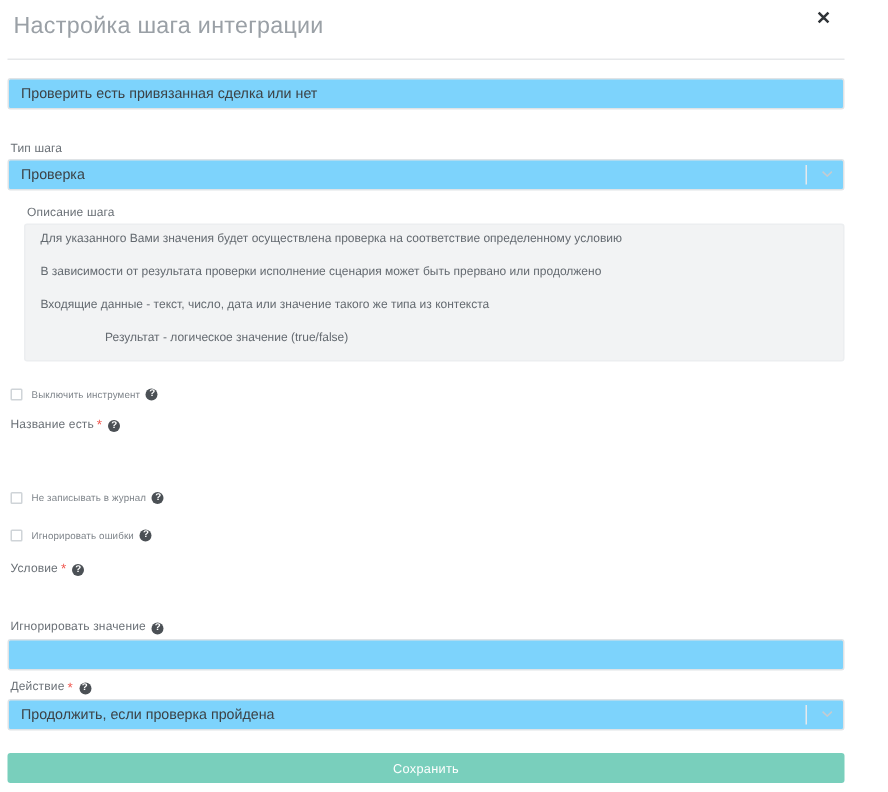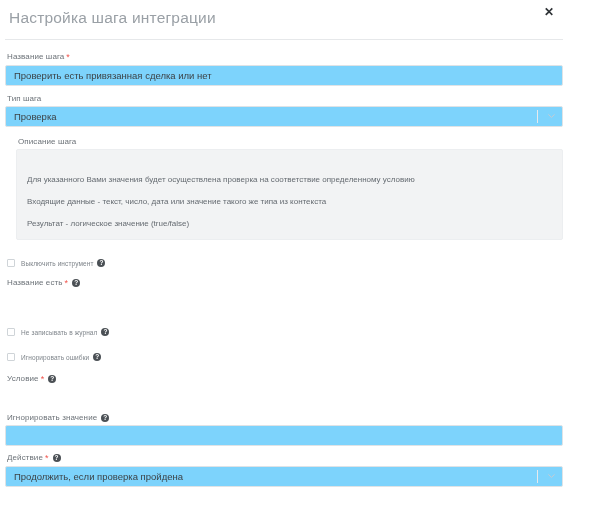--- a/index.html
+++ b/index.html
@@ -109,31 +109,31 @@
     right: 8px; top: 8px;
     width: 7px; height: 4px;
     pointer-events: none;
   }
   .chev svg { display: block; }
   
   .desc-box {
     background: #f2f3f4;
     border: 1px solid #eceef0;
     border-radius: 2px;
-    padding: 24px 10px 10px 10px;
+    padding: 3px 10px 10px 10px;
     margin: 0;
   }
   .desc-line {
     font-size: 8px;
     color: #646a70;
     line-height: 11px;
     margin: 0 0 11px 0;
     white-space: nowrap;
   }
-  .desc-line:last-child { margin-bottom: 0; }
+  .desc-line:last-child { margin-bottom: 0; margin-left: 43px; }
   
   .checkrow {
     display: flex;
     align-items: center;
     margin: 0;
   }
   .checkbox {
     width: 8px; height: 8px;
     border: 1px solid #cfd4d8;
     border-radius: 1px;
@@ -180,41 +180,41 @@
 <body>
 
 <div class="dialog">
 
   <div class="header">
     <div class="dialog-title">Настройка шага интеграции</div>
     <button class="close-btn">✕</button>
   </div>
 
   <div class="abs row-name field">
-    <label class="label"><span>Название шага</span><span class="req">*</span></label>
     <input class="control" type="text" value="Проверить есть привязанная сделка или нет" style="">
   </div>
 
   <div class="abs row-type field">
     <label class="label">Тип шага</label>
     <div class="select-wrap">
       <input class="control" type="text" readonly="" value="Проверка" style="">
       <span class="sel-divider"></span>
       <span class="chev">
         <svg width="7" height="4" viewBox="0 0 7 4">
             <path d="M0.4 0.4 L3.5 3.4 L6.6 0.4" fill="none" stroke="#c6cbd0" stroke-width="1"></path>
           </svg>
       </span>
     </div>
   </div>
 
   <div class="abs row-desc field">
     <label class="label">Описание шага</label>
     <div class="desc-box">
       <p class="desc-line">Для указанного Вами значения будет осуществлена проверка на соответствие определенному условию</p>
+      <p class="desc-line">В зависимости от результата проверки исполнение сценария может быть прервано или продолжено</p>
       <p class="desc-line">Входящие данные - текст, число, дата или значение такого же типа из контекста</p>
       <p class="desc-line">Результат - логическое значение (true/false)</p>
     </div>
   </div>
 
   <div class="abs row-chk1 checkrow">
     <span class="checkbox"></span>
     <span class="ck-label">Выключить инструмент</span>
     <span class="help-icon">?</span>
   </div>
@@ -250,14 +250,17 @@
       <input class="control" type="text" readonly="" value="Продолжить, если проверка пройдена" style="">
       <span class="sel-divider"></span>
       <span class="chev">
         <svg width="7" height="4" viewBox="0 0 7 4">
             <path d="M0.4 0.4 L3.5 3.4 L6.6 0.4" fill="none" stroke="#c6cbd0" stroke-width="1"></path>
           </svg>
       </span>
     </div>
   </div>
 
+  <div class="abs row-save">
+    <button class="save-btn">Сохранить</button>
+  </div>
 
 </div>
 
 </body></html>

